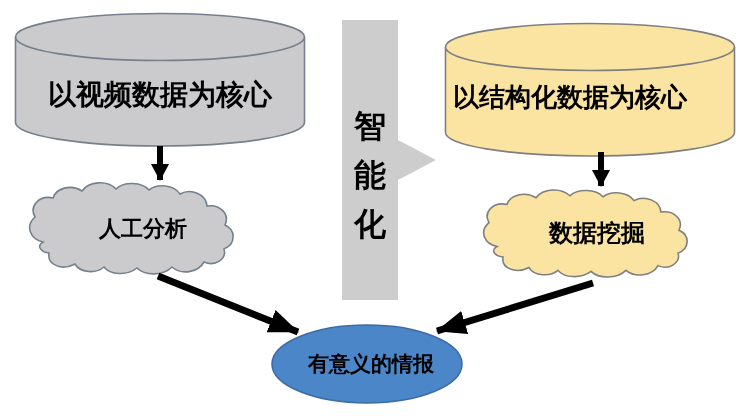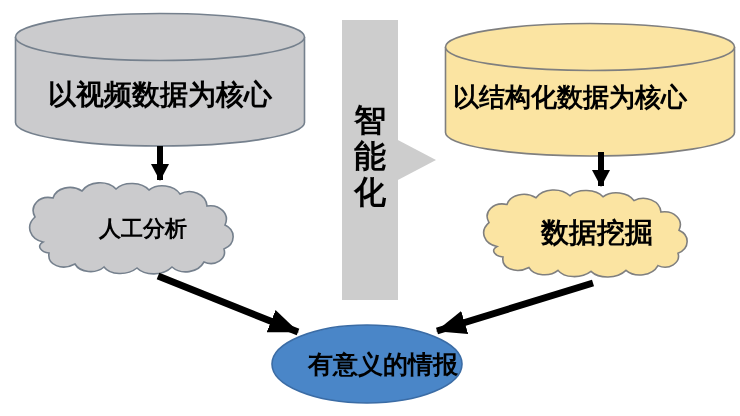--- a/index.html
+++ b/index.html
@@ -26,25 +26,25 @@
     position: absolute;
     color: #000000;
     font-weight: bold;
     text-align: center;
     white-space: nowrap;
     letter-spacing: 0px;
   }
   .cyl-label-left   { left: 14px;  top: 80px;  width: 292px; font-size: 28px; line-height: 30px; }
   .cyl-label-right  { left: 424px; top: 83px;  width: 292px; font-size: 26px; line-height: 30px; }
   .cloud-label-left { left: 23px;  top: 213px; width: 240px; font-size: 22px; line-height: 32px; }
-  .cloud-label-right{ left: 477px; top: 217px; width: 240px; font-size: 28px; line-height: 32px; }
-  .ellipse-label    { left: 288px; top: 349px; width: 190px; font-size: 25px; line-height: 31px; }
+  .cloud-label-right{ left: 477px; top: 217px; width: 240px; font-size: 24px; line-height: 32px; }
+  .ellipse-label    { left: 276px; top: 349px; width: 190px; font-size: 21px; line-height: 31px; }
   .bar-label {
     left: 342px; top: 102px; width: 56px;
-    font-size: 32px; line-height: 36px;
+    font-size: 32px; line-height: 49px;
     white-space: normal;
   }
   .bar-label .stack {
     width: 34px;
     margin: 0 auto;
     word-break: break-all;
     text-align: center;
   }
   
   .gray-shape   { stroke-width: 1.6; }

